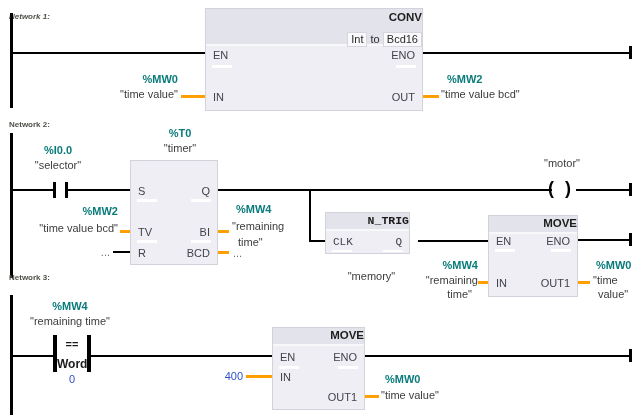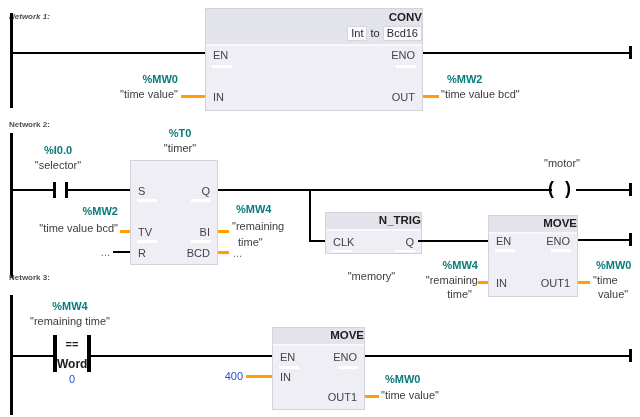--- a/index.html
+++ b/index.html
@@ -17,21 +17,21 @@
   .addr { font-size:11px; font-weight:bold; color:#0a7b7b; line-height:13px; }
   .tag  { font-size:11px; color:#3c3c3c; line-height:13px; }
   .const { font-size:11px; font-weight:bold; color:#3051c9; line-height:13px; }
   .dots { font-size:11px; color:#707070; line-height:13px; }
   .blk { position:absolute; background:#eeeef4; border:1px solid #d2d2da; box-sizing:border-box; }
   .blk-hdr { position:absolute; left:0; right:0; top:0; background:#e3e3eb; border-bottom:2px solid #f8f8fa; text-align:right; }
   .blk-title { font-size:11.5px; font-weight:bold; color:#1c1c1c; line-height:17px; }
   .pin { position:absolute; font-size:11px; color:#42424a; line-height:13px; }
   .ul { position:absolute; height:3px; width:20px; background:#ffffff; }
   .dtype-row { font-size:11px; color:#2a2a2a; line-height:15px; }
-  .dd { display:inline-block; background:#fafafc; border:1px solid #d6d6de; padding:0 3px; line-height:13px; }
+  .dd { display:inline-block; background:#fafafc; border:1px solid #d6d6de; padding:0 3px; line-height:13px;margin-top:6px; }
   .cbar { position:absolute; width:3px; height:16px; background:#000; }
   .cmpbar { position:absolute; width:4px; height:37px; background:#000; }
   .coil-paren { position:absolute; font-size:18px; font-weight:bold; color:#000; line-height:18px; }
   .cmp-op { position:absolute; font-size:11px; font-weight:bold; color:#1c1c1c; text-align:center; line-height:14px; }
   .cmp-type { position:absolute; font-size:12px; font-weight:bold; color:#1c1c1c; text-align:center; line-height:14px; }
   .c { text-align:center; }
   .r { text-align:right; }
 </style>
 </head>
 <body>
@@ -109,21 +109,21 @@
   <div class="vwire" style="left:309px;top:189px;height:53px;"></div>
   <div class="wire" style="left:309px;top:240px;width:16px;"></div>
 
   <div class="wireo" style="left:218px;top:230px;width:11px;"></div>
   <div class="abs addr" style="left:236px;top:203px;">%MW4</div>
   <div class="abs tag" style="left:232px;top:220px;">"remaining</div>
   <div class="abs tag" style="left:238px;top:236px;">time"</div>
   <div class="wireo" style="left:218px;top:251px;width:11px;"></div>
   <div class="abs dots" style="left:233px;top:247px;">...</div>
 
-  <div class="blk" style="left:325px;top:212px;width:97px;height:42px;">
+  <div class="blk" style="left:325px;top:212px;width:85px;height:42px;font-family:Liberation Mono, monospace;">
     <div class="blk-hdr" style="height:16px;">
       <div class="blk-title" style="line-height:15px;">N_TRIG</div>
     </div>
     <div class="pin" style="left:7px;top:23px;">CLK</div>
     <div class="pin" style="right:7px;top:23px;">Q</div>
     <div class="ul" style="left:6px;top:37px;height:2px;"></div>
     <div class="ul" style="right:6px;top:37px;height:2px;"></div>
   </div>
   <div class="abs tag c" style="left:325px;top:270px;width:93px;">"memory"</div>
 

